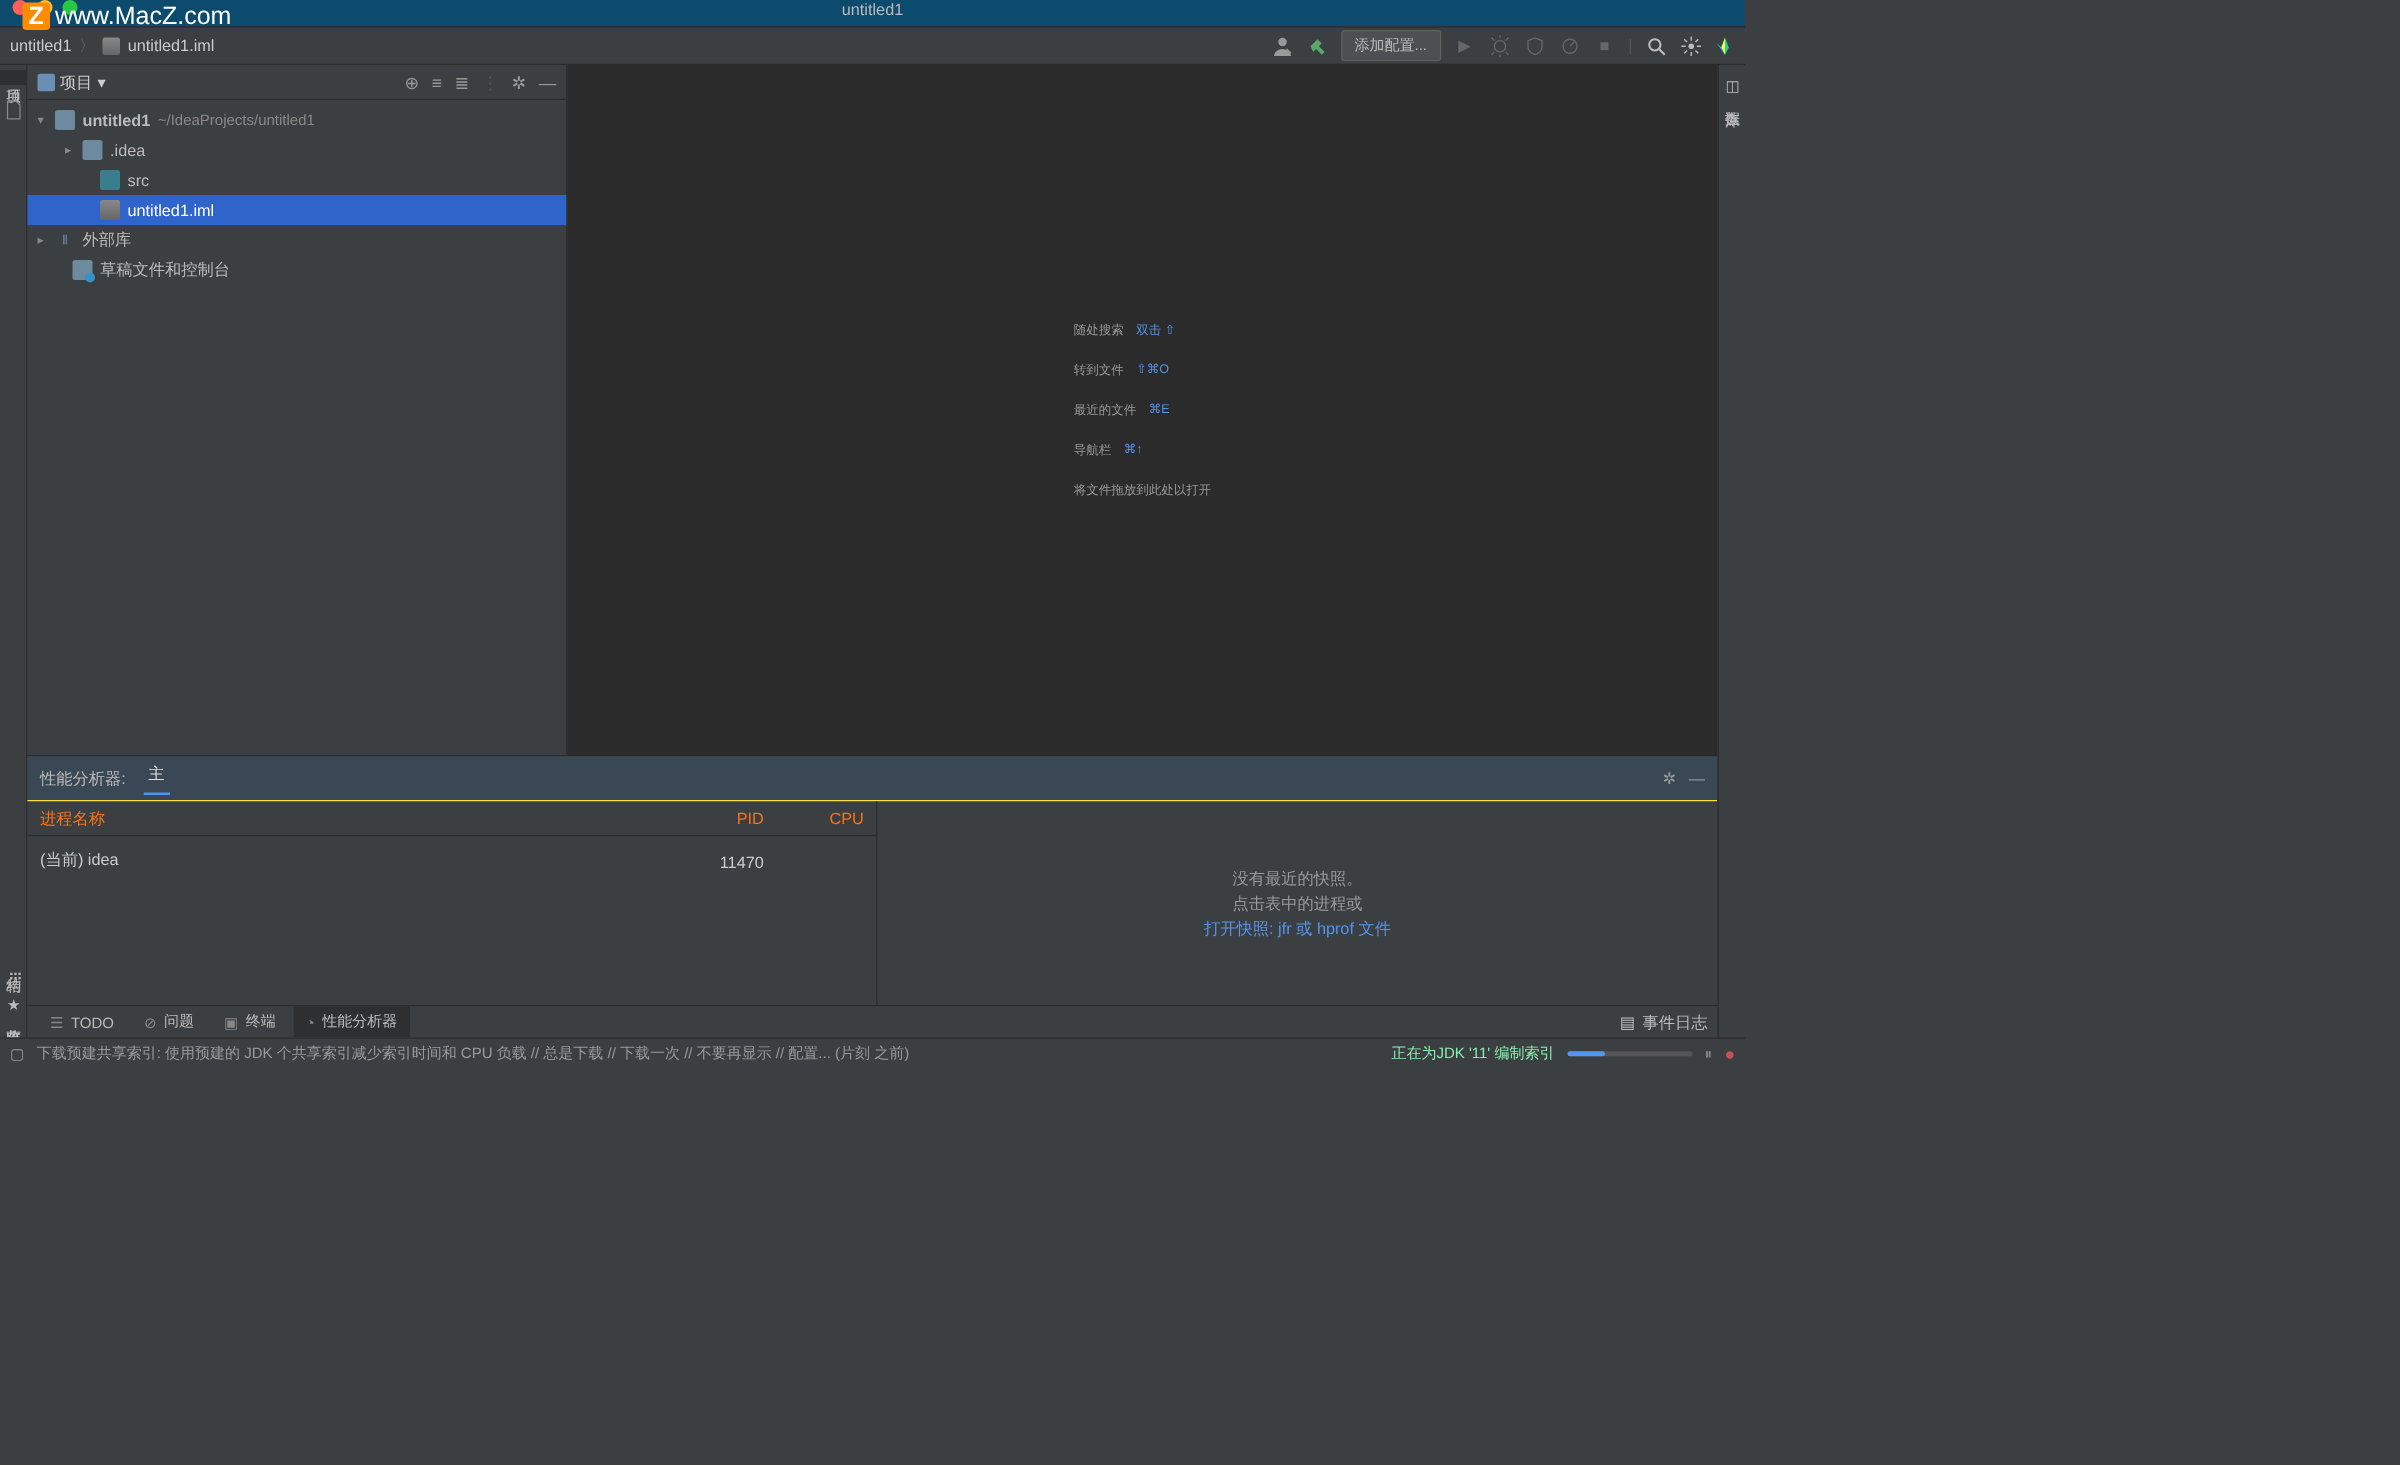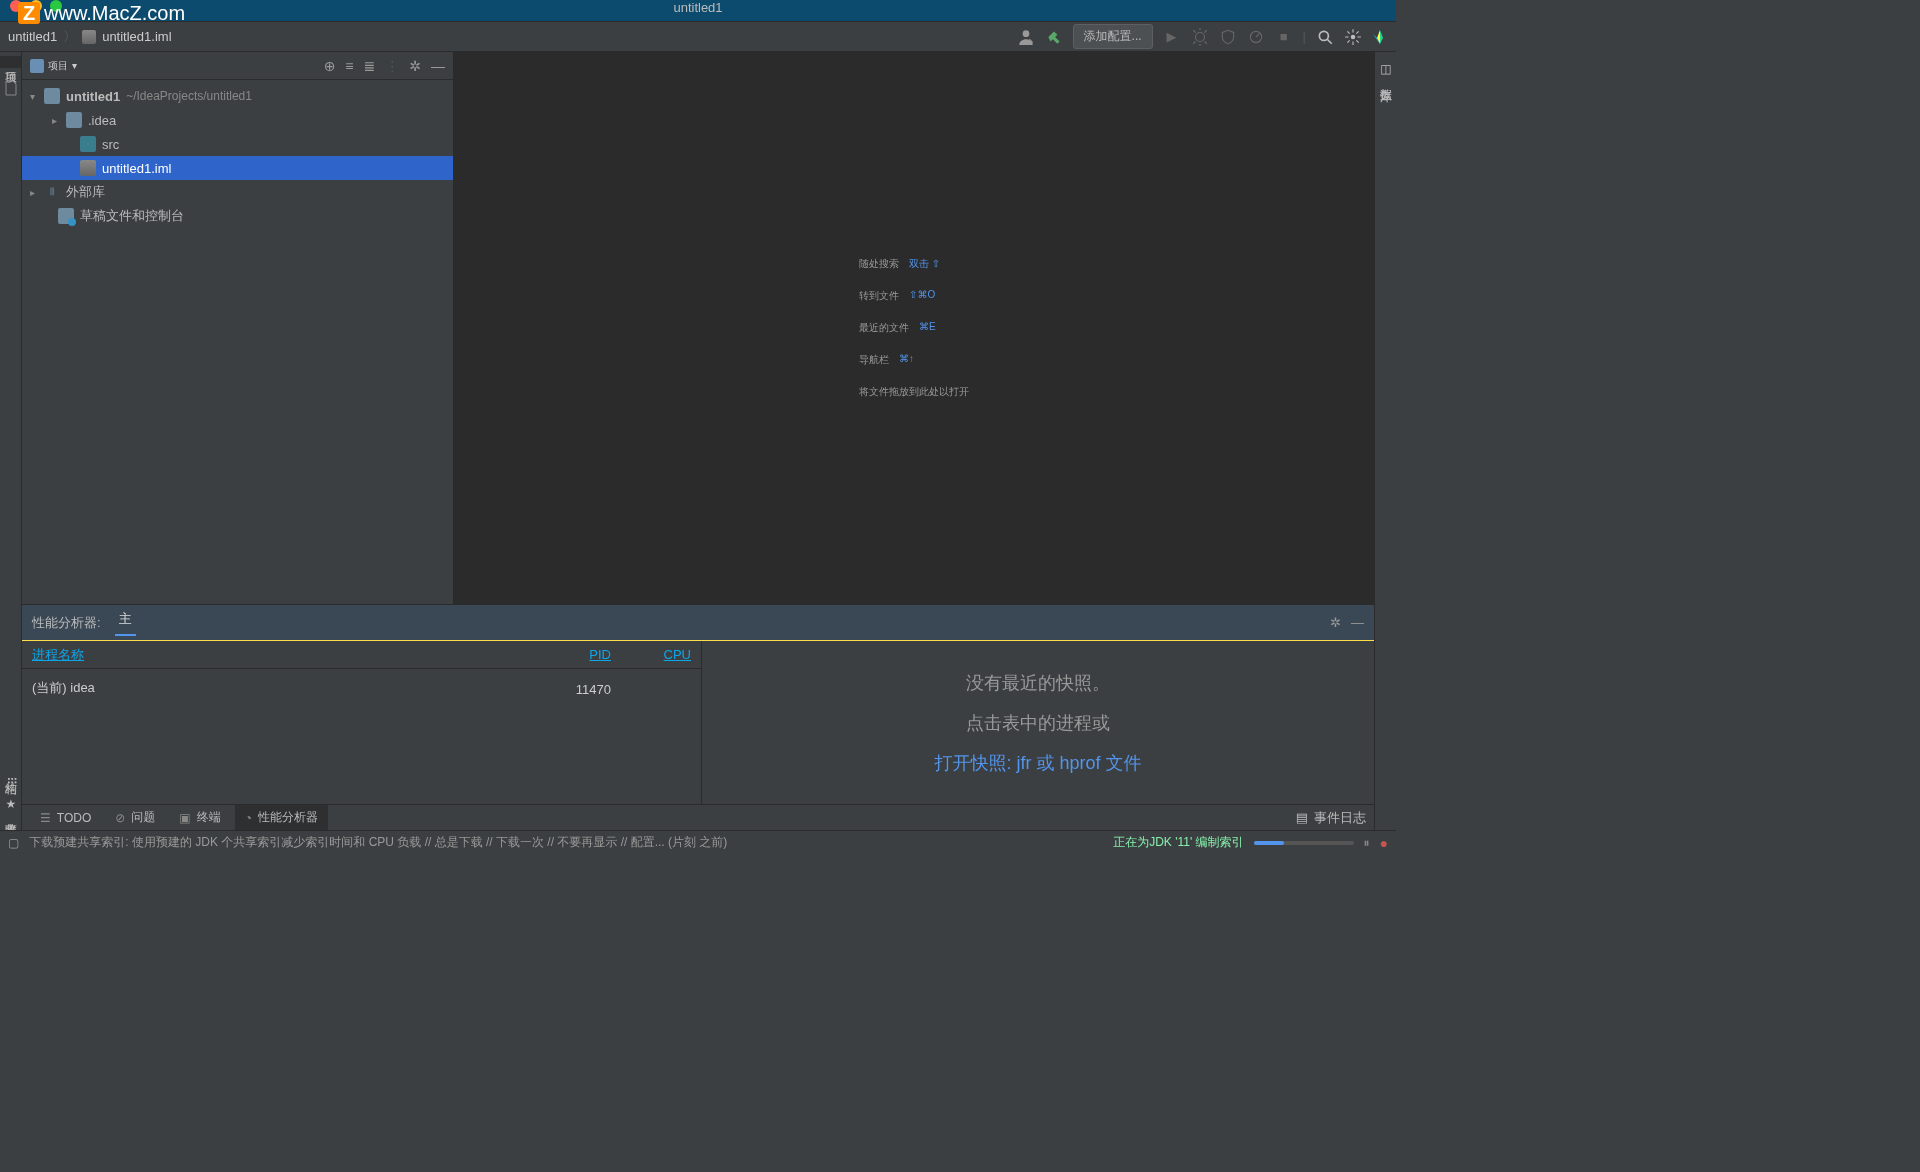--- a/index.html
+++ b/index.html
@@ -25,21 +25,21 @@
 .gutter-l, .gutter-r { width:22px; background:#3c3f41; display:flex; flex-direction:column; align-items:center; padding-top:4px; border-right:1px solid #2b2b2b; }
 .gutter-r { border-right:none; border-left:1px solid #2b2b2b; }
 .vlabel { writing-mode:vertical-rl; font-size:12px; color:#bbb; padding:6px 2px; cursor:pointer; }
 .gutter-l .file-ico { width:16px; height:16px; margin-top:12px; color:#888; }
 .gutter-l .vlabel.structure { margin-top:auto; }
 .gutter-l .fav { margin-bottom:10px; }
 .content { flex:1; display:flex; flex-direction:column; min-width:0; }
 .upper { flex:1; display:flex; min-height:0; }
 .project-panel { width:432px; background:#3c3f41; border-right:1px solid #2b2b2b; display:flex; flex-direction:column; }
 .pp-head { height:28px; display:flex; align-items:center; padding:0 8px; border-bottom:1px solid #2b2b2b; gap:6px; }
-.pp-head .pt { color:#ccc; font-size:10px; display:flex; align-items:center; gap:4px; }
+.pp-head .pt { color:#ccc; font-size:13px; display:flex; align-items:center; gap:4px; }
 .pp-head .pt-ico { width:14px; height:14px; background:#6a8fb5; border-radius:2px; }
 .pp-tools { margin-left:auto; display:flex; gap:10px; color:#999; }
 .pp-tools span { cursor:pointer; font-size:14px; }
 .tree { padding:4px 0; font-size:13px; }
 .node { display:flex; align-items:center; height:24px; padding-left:8px; cursor:pointer; }
 .node.sel { background:#2f65ca; color:#fff; }
 .arrow { width:14px; color:#888; font-size:10px; }
 .fico { width:16px; height:16px; margin-right:6px; display:inline-flex; align-items:center; justify-content:center; }
 .fico.folder { background:#6e8a9e; border-radius:2px; }
 .fico.folder.teal { background:#3a7e8e; }
@@ -52,25 +52,25 @@
 .hints { display:flex; flex-direction:column; gap:18px; }
 .hint { display:flex; gap:10px; font-size:10px; color:#999; }
 .hint .sc { color:#5394ec; }
 .profiler { height:200px; background:#3c3f41; border-top:1px solid #2b2b2b; display:flex; flex-direction:column; }
 .pf-head { height:36px; display:flex; align-items:center; padding:0 10px; border-bottom:1px solid #fde047; background:#3a4754; gap:14px; }
 .pf-head .lbl { color:#bbb; font-size:13px; }
 .pf-tab { color:#ddd; padding:0 4px 6px; border-bottom:2px solid #5394ec; }
 .pf-head .icons { margin-left:auto; display:flex; gap:10px; color:#999; }
 .pf-body { flex:1; display:flex; }
 .pf-left { width:680px; border-right:1px solid #2b2b2b; }
-.pf-th { display:flex; height:28px; align-items:center; border-bottom:1px solid #2b2b2b; padding:0 10px; color:#0ea5e9; font-size:13px;text-decoration:underline; }
+.pf-th { display:flex; height:28px; align-items:center; border-bottom:1px solid #2b2b2b; padding:0 10px; color:#f97316; font-size:13px; }
 .pf-th .c1{flex:1}.pf-th .c2{width:80px;text-align:right}.pf-th .c3{width:60px;text-align:right;margin-left:20px}
 .pf-row { display:flex; height:28px; align-items:flex-end; padding:0 10px; color:#ccc; font-size:13px; }
 .pf-row .c1{flex:1}.pf-row .c2{width:80px;text-align:right}.pf-row .c3{width:60px;text-align:right;margin-left:20px}
-.pf-right { flex:1; display:flex; flex-direction:column; align-items:center; justify-content:center; gap:16px; color:#999; font-size:18px; }
+.pf-right { flex:1; display:flex; flex-direction:column; align-items:center; justify-content:center; gap:2px; color:#999; font-size:13px; }
 .pf-right a { color:#5394ec; text-decoration:none; }
 .bottom-tabs { height:26px; background:#3c3f41; border-top:1px solid #2b2b2b; display:flex; align-items:center; padding:0 8px; gap:4px; }
 .btab { display:flex; align-items:center; gap:6px; padding:0 10px; height:100%; font-size:12px; color:#bbb; cursor:pointer; }
 .btab.active { background:#2d2f30; }
 .btab .bi { color:#888; font-size:12px; }
 .evlog { margin-left:auto; display:flex; align-items:center; gap:6px; }
 .status { height:24px; background:#3c3f41; border-top:1px solid #2b2b2b; display:flex; align-items:center; padding:0 8px; font-size:12px; color:#999; gap:10px; }
 .status .msg { flex:1; white-space:nowrap; overflow:hidden; text-overflow:ellipsis; }
 .status .idx { color:#86efac; }
 .prog { width:100px; height:4px; background:#555; border-radius:2px; position:relative; }

